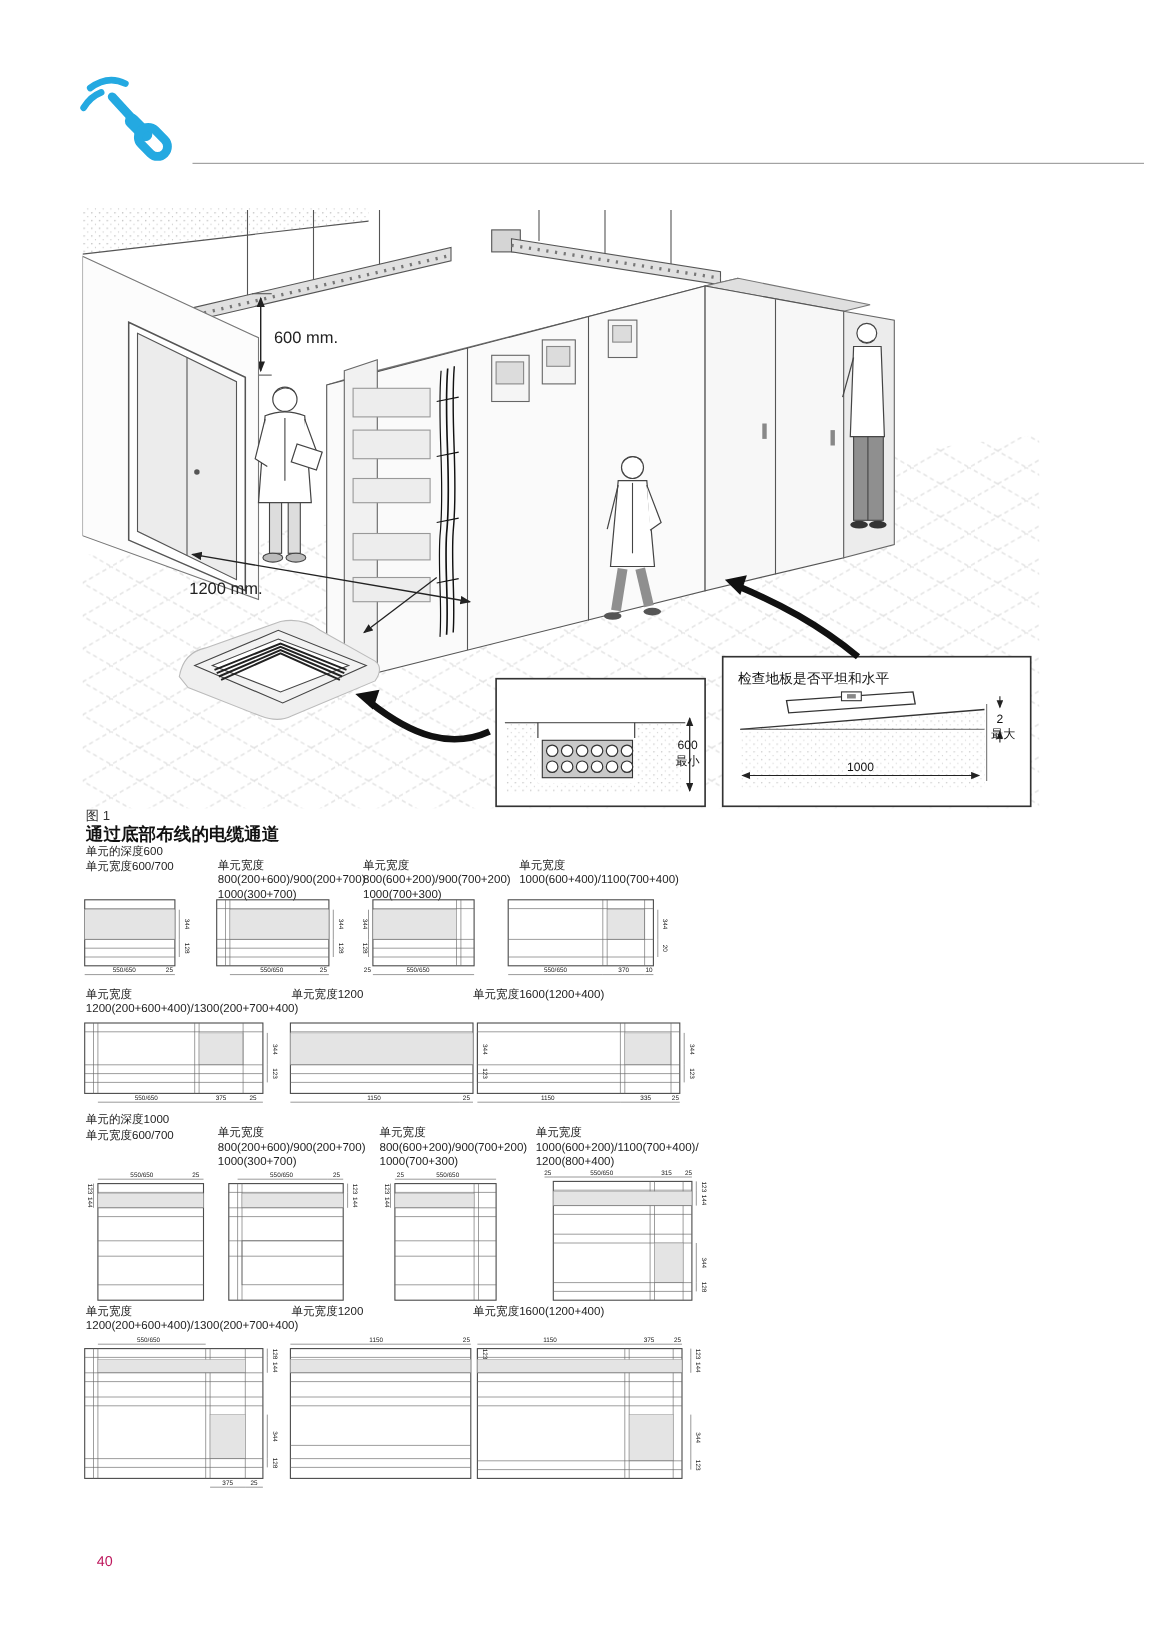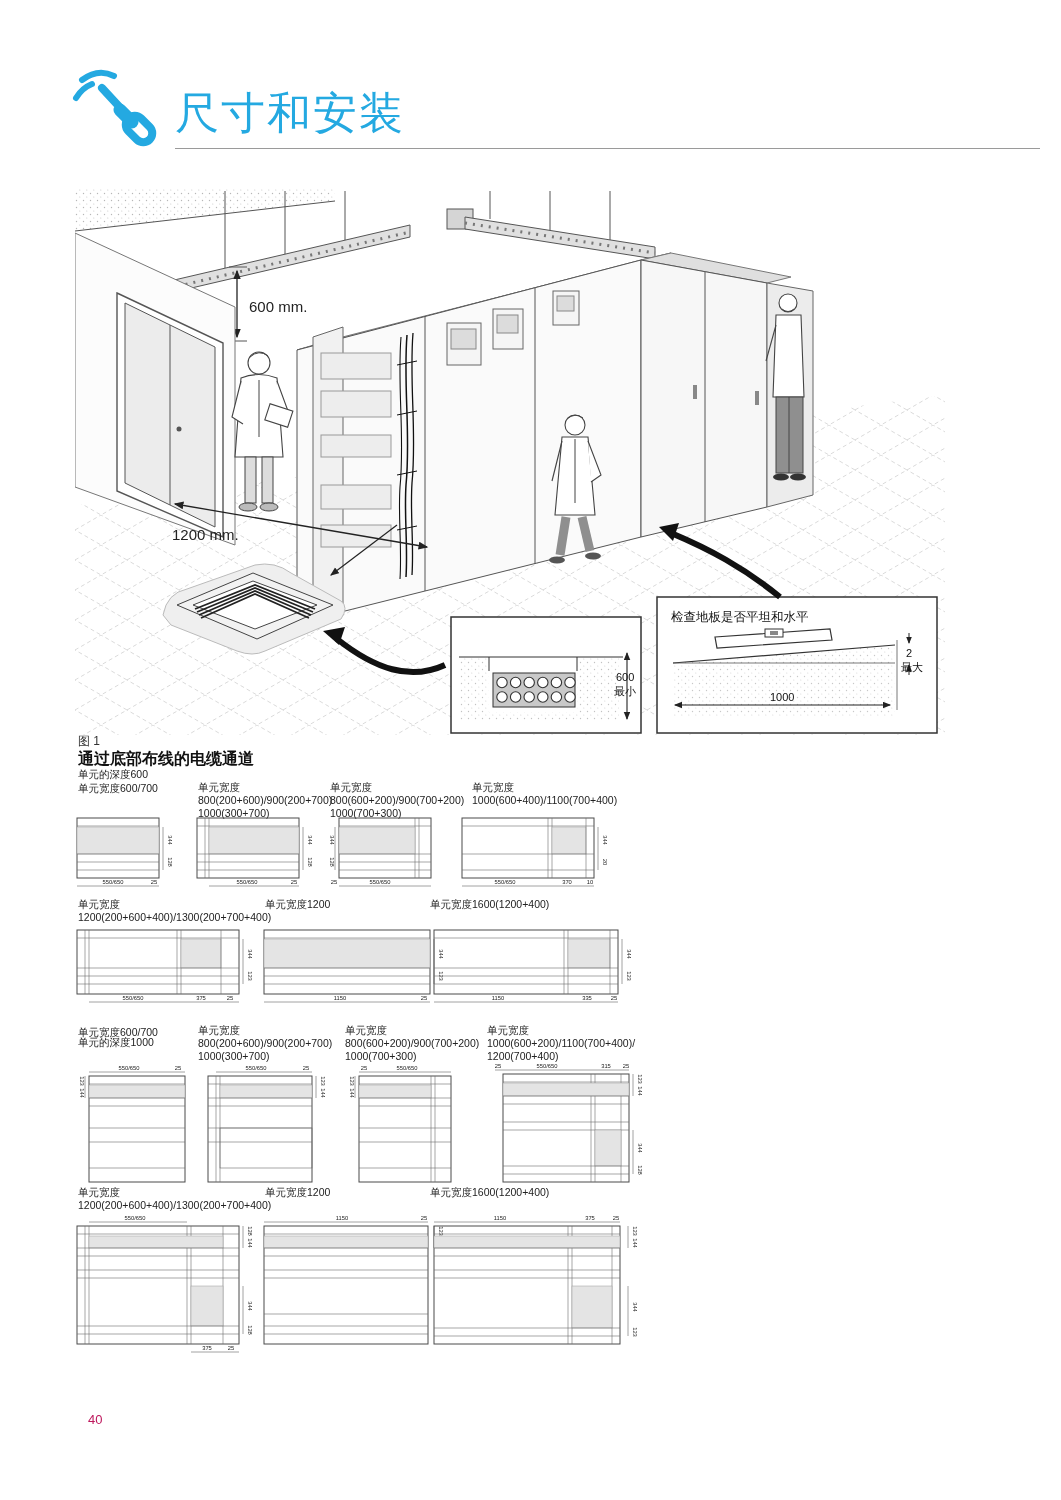--- a/index.html
+++ b/index.html
@@ -32,21 +32,20 @@
 
   <svg class="abs" style="left:68px;top:58px" width="105" height="110">
     <g fill="none" stroke="#24a9e1" stroke-linecap="round">
       <path d="M14,22 q16,-12 32,-4" stroke-width="6"></path>
       <path d="M8,40 q6,-10 16,-14" stroke-width="6"></path>
       <path d="M34,30 L58,56" stroke-width="8"></path>
       <path d="M52,52 L64,64" stroke-width="13"></path>
       <rect x="56" y="62" width="30" height="18" rx="9" transform="rotate(45 71 71)" stroke-width="8"></rect>
     </g>
   </svg>
-  <div class="abs title" style="left:175px;top:84px">尺寸和安装</div>
   <div class="rule" style="left:175px;top:148px;width:865px"></div>
 
   <svg class="abs" style="left:75px;top:185px" width="870" height="550" viewBox="0 0 870 550">
     <defs>
       <pattern id="dots" width="7" height="7" patternUnits="userSpaceOnUse">
         <circle cx="1.5" cy="1.5" r="0.7" fill="#909090"></circle>
         <circle cx="4.8" cy="5" r="0.55" fill="#a5a5a5"></circle>
       </pattern>
       <pattern id="tiles" width="52" height="30" patternUnits="userSpaceOnUse">
         <path d="M0,15 L26,0 L52,15 L26,30 Z" fill="none" stroke="#dadada" stroke-width="1" stroke-dasharray="4,3"></path>
@@ -428,36 +427,36 @@
         <line class="dm" x1="178" y1="76" x2="186" y2="76"></line>
       </g>
       <text class="dt" x="195" y="28" text-anchor="middle" transform="rotate(90 195 28)">344</text>
       <text class="dt" x="195" y="50" text-anchor="middle" transform="rotate(90 195 50)">123</text>
       <text class="dt" x="66" y="74" text-anchor="middle">1150</text>
       <text class="dt" x="155" y="74" text-anchor="middle">335</text>
       <text class="dt" x="182" y="74" text-anchor="middle">25</text>
     </svg>
   </div>
 
-  <div class="lbl" style="left:78px;top:1036px">单元的深度1000</div>
+  <div class="lbl" style="left:78px;top:1012px">单元的深度1000</div>
   <div class="lbl" style="left:78px;top:1026px">单元宽度600/700</div>
   <div class="lbl" style="left:198px;top:1024px">
     <div>单元宽度</div>
     <div>800(200+600)/900(200+700)</div>
     <div>1000(300+700)</div>
   </div>
   <div class="lbl" style="left:345px;top:1024px">
     <div>单元宽度</div>
     <div>800(600+200)/900(700+200)</div>
     <div>1000(700+300)</div>
   </div>
   <div class="lbl" style="left:487px;top:1024px">
     <div>单元宽度</div>
     <div>1000(600+200)/1100(700+400)/</div>
-    <div>1200(700+400)</div>
+    <div>1200(800+400)</div>
   </div>
 
   <div class="diag" style="left:75px;top:1064px">
     <svg width="118" height="125">
       <g>
         <line class="dm" x1="14" y1="8" x2="96" y2="8"></line>
         <line class="dm" x1="96" y1="8" x2="110" y2="8"></line>
         <rect class="ol" x="14" y="12" width="96" height="106"></rect>
         <line class="tl" x1="14" y1="20" x2="110" y2="20"></line>
         <rect class="gf" x="14" y="21" width="96" height="13"></rect>

